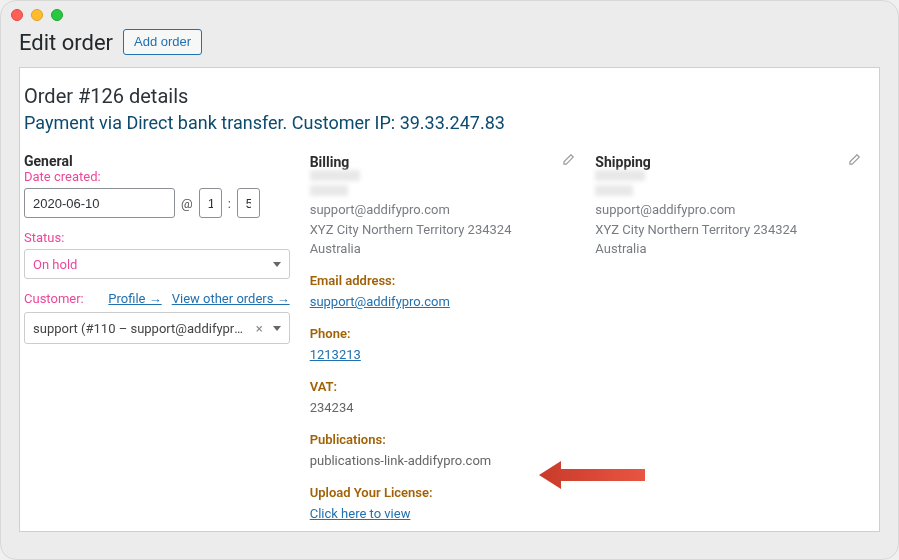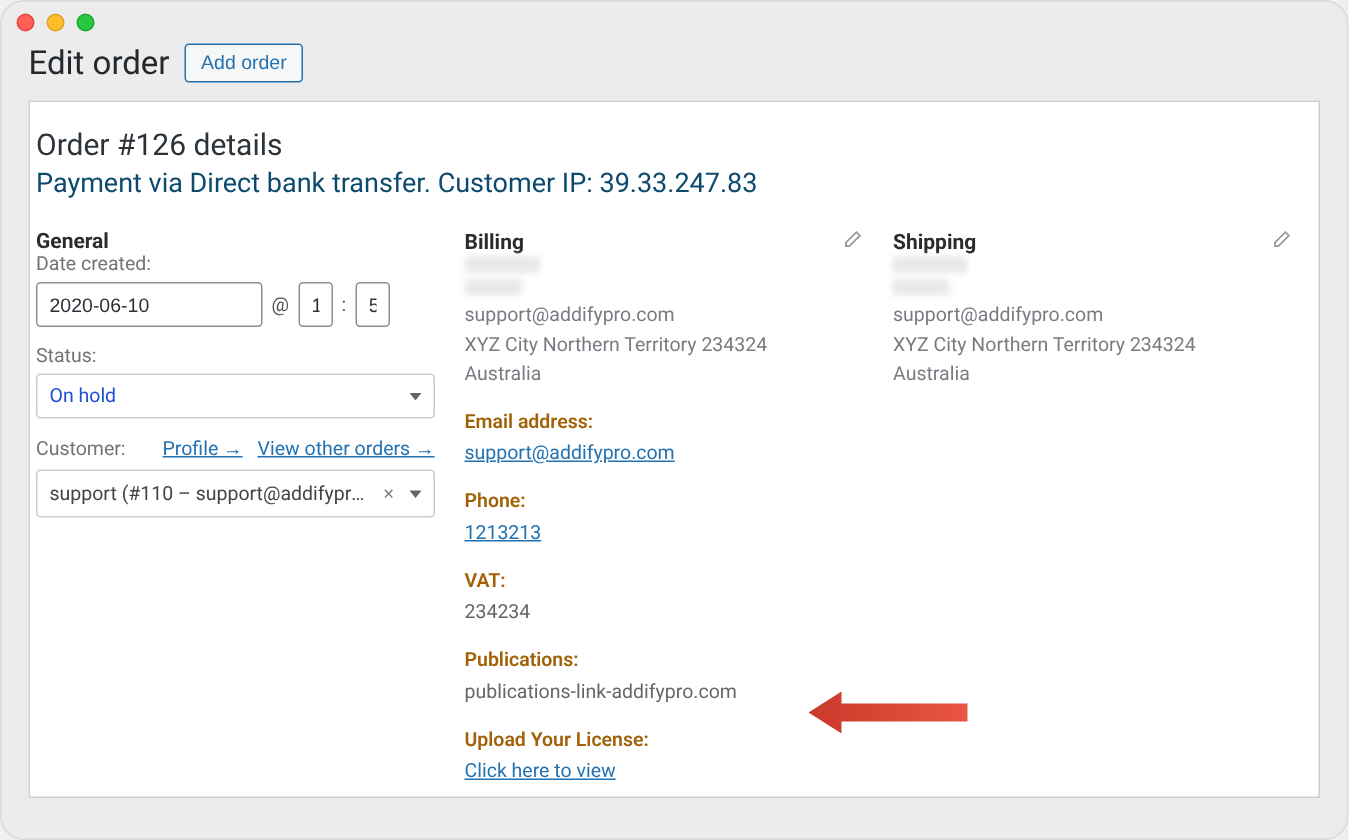--- a/index.html
+++ b/index.html
@@ -82,21 +82,21 @@
     justify-content: space-between;
     align-items: center;
   }
   .pencil {
     color: #999;
     font-size: 14px;
     cursor: pointer;
   }
   .field-label {
     font-size: 13px;
-    color: #737373;
+    color: #ec4899;
     margin-bottom: 4px;
   }
   .field-label.strong {
     font-weight: 600;
     color: #a16207;
     margin-top: 12px;
     margin-bottom: 2px;
   }
   .input, .select {
     border: 1px solid #8c8f94;
@@ -110,21 +110,21 @@
   .input-narrow { width: 23px; text-align: center; }
   .input-date { width: 151px; }
   .date-row { display: flex; align-items: center; gap: 6px; margin-bottom: 12px; font-size:13px; color:#555;}
   .select-wide {
     width: 100%;
     display: flex;
     justify-content: space-between;
     align-items: center;
     margin-bottom: 12px;
     cursor: pointer;
-    color: #1d4ed8;
+    color: #ec4899;
     border-color:#ccc;
   }
   .select-wide::after {
     content: "";
     border-left: 4px solid transparent;
     border-right: 4px solid transparent;
     border-top: 5px solid #666;
   }
   .inline-links {
     display: flex;

